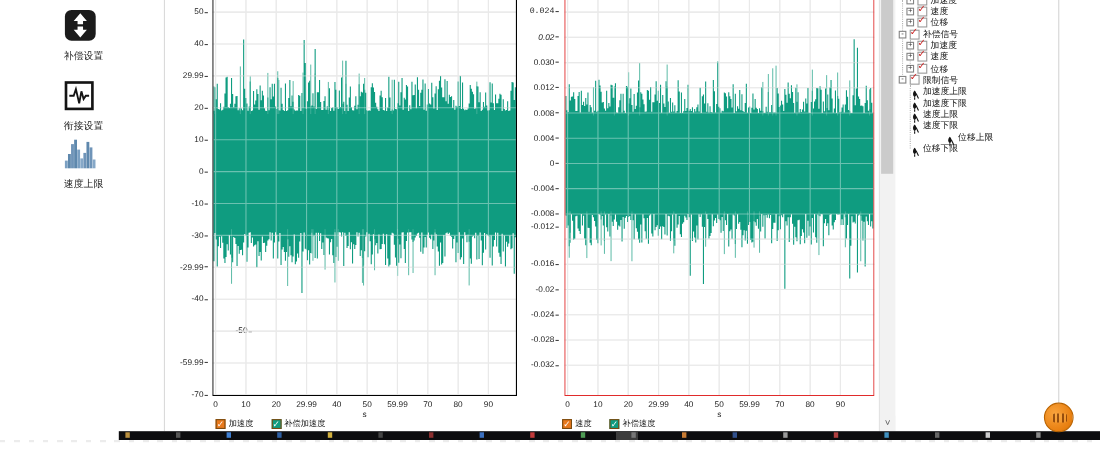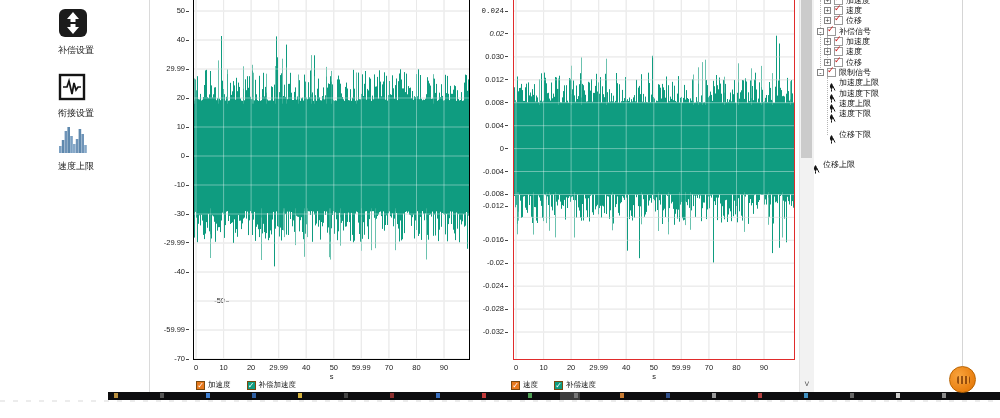--- a/index.html
+++ b/index.html
@@ -254,21 +254,21 @@
         <span class="tree-label">速度上限</span>
       </div>
       <div class="tree-row" style="top: 108.85px; left: 828px;">
         <span style="margin-right: 3px; display: inline-block; width: 8px; height: 9px;"><svg width="8" height="9" viewBox="0 0 8 9">
             <path d="M3.5 0 C1.4 2.4 1.4 4.8 3.5 6.3 C5.6 4.8 5.6 2.4 3.5 0 Z" fill="#141414"></path>
             <path d="M4.8 3 L7 7.5" stroke="#141414" stroke-width="1"></path>
             <path d="M3.5 6.3 L3.5 8.6" stroke="#141414" stroke-width="1"></path>
           </svg></span>
         <span class="tree-label">速度下限</span>
       </div>
-      <div class="tree-row" style="top: 119.2px; left: 812px; margin-top: 40px;">
+      <div class="tree-row" style="top: 119.2px; left: 860px;">
         <span style="margin-right: 3px; display: inline-block; width: 8px; height: 9px;"><svg width="8" height="9" viewBox="0 0 8 9">
             <path d="M3.5 0 C1.4 2.4 1.4 4.8 3.5 6.3 C5.6 4.8 5.6 2.4 3.5 0 Z" fill="#141414"></path>
             <path d="M4.8 3 L7 7.5" stroke="#141414" stroke-width="1"></path>
             <path d="M3.5 6.3 L3.5 8.6" stroke="#141414" stroke-width="1"></path>
           </svg></span>
         <span class="tree-label">位移上限</span>
       </div>
       <div class="tree-row" style="top: 129.55px; left: 828px;">
         <span style="margin-right: 3px; display: inline-block; width: 8px; height: 9px;"><svg width="8" height="9" viewBox="0 0 8 9">
             <path d="M3.5 0 C1.4 2.4 1.4 4.8 3.5 6.3 C5.6 4.8 5.6 2.4 3.5 0 Z" fill="#141414"></path>

